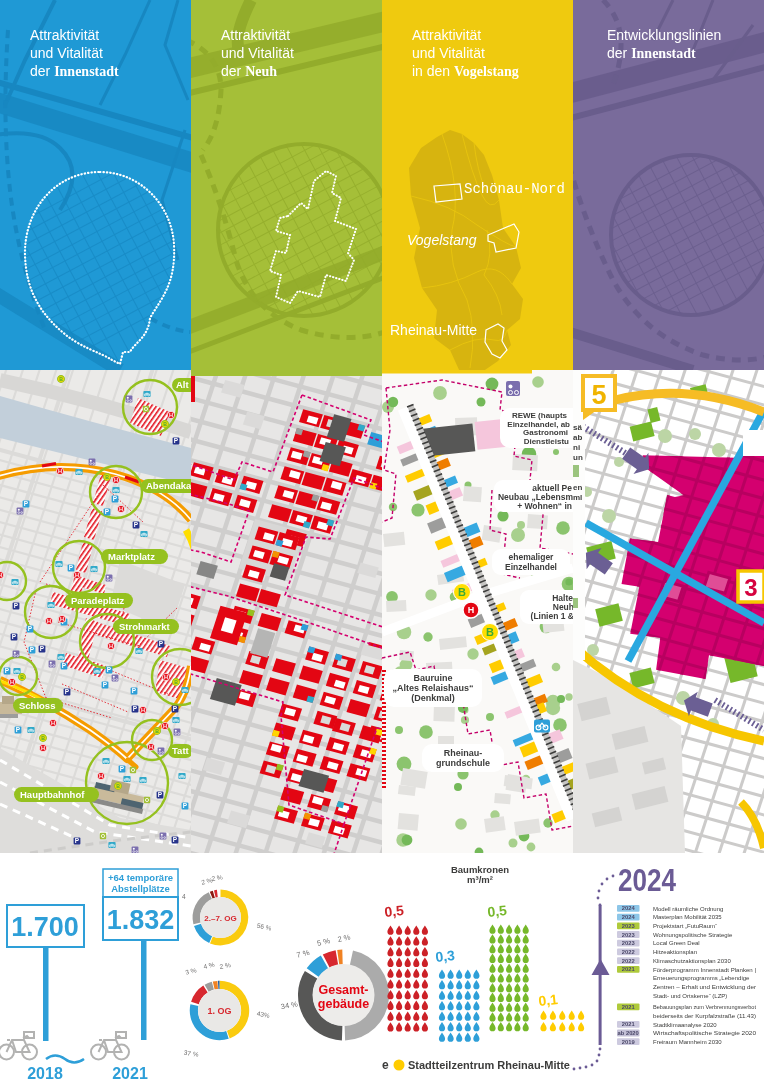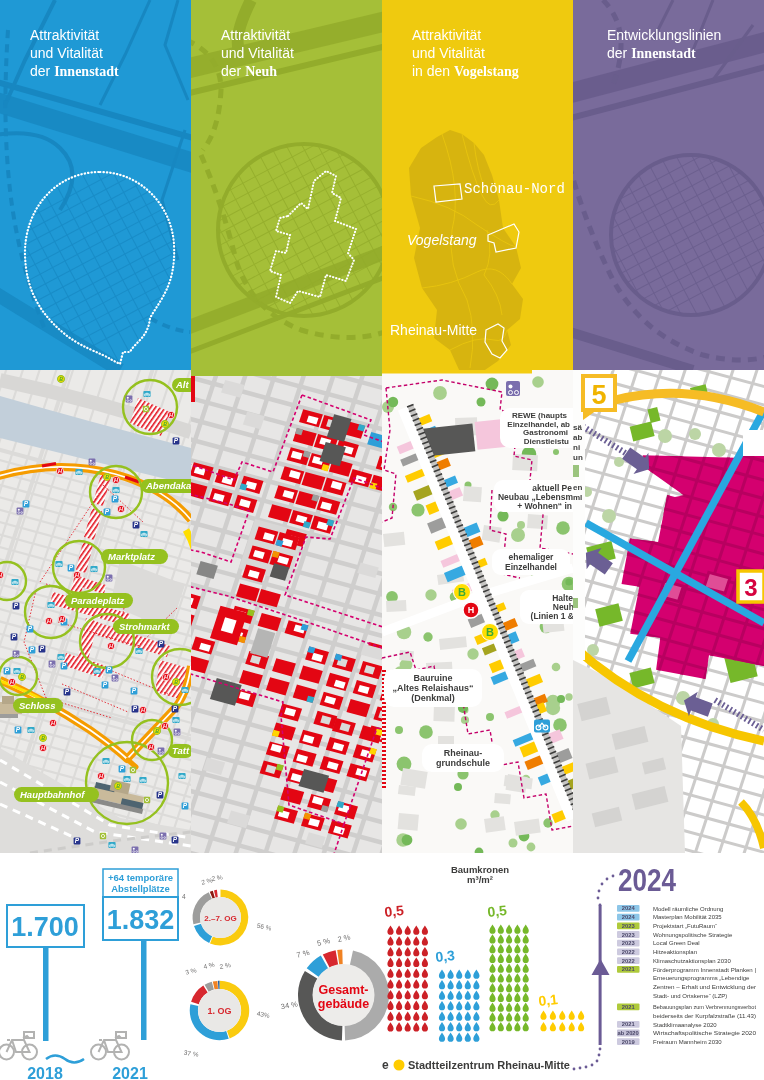--- a/index.html
+++ b/index.html
@@ -131,21 +131,21 @@
       <path d="M25,170 h190 M25,181 h190 M25,192 h190 M25,203 h190 M25,214 h190 M25,225 h190 M25,236 h190 M25,247 h190 M25,258 h190 M25,269 h190 M25,280 h190 M25,291 h190"></path>
       <path d="M30,150 v190 M44,150 v190 M58,150 v190 M72,150 v190 M86,150 v190 M100,150 v190 M114,150 v190 M128,150 v190 M142,150 v190 M156,150 v190 M170,150 v190 M184,150 v190"></path>
     </g>
           </g>
   </g>
 </svg>
 
 <div class="hdg" style="left:34px;top:26px;">Entwicklungslinien<br>der <b>Innenstadt</b></div>
 </div>
 
-<div class="abs" id="map1" style="left:0;top:370px;width:191px;height:502px;background:#ECEBE9;overflow:hidden;font-style:italic;">
+<div class="abs" id="map1" style="left:0;top:370px;width:191px;height:502px;background:#ECEBE9;overflow:hidden;">
 <svg width="191" height="483" viewBox="0 0 191 483">
   <defs>
     <pattern id="redhatch" width="4" height="4" patternUnits="userSpaceOnUse" patternTransform="rotate(35)">
       <rect width="4" height="4" fill="#fff"></rect>
       <rect width="1.6" height="4" fill="#E30613"></rect>
     </pattern>
     <g id="iPb">
             <rect x="-3.4" y="-3.4" width="6.8" height="6.8" rx="1" fill="#2E9FD8"></rect>
             <text x="0" y="2.4" font-size="6.5" font-weight="bold" fill="#fff" text-anchor="middle">P</text>
           </g>

